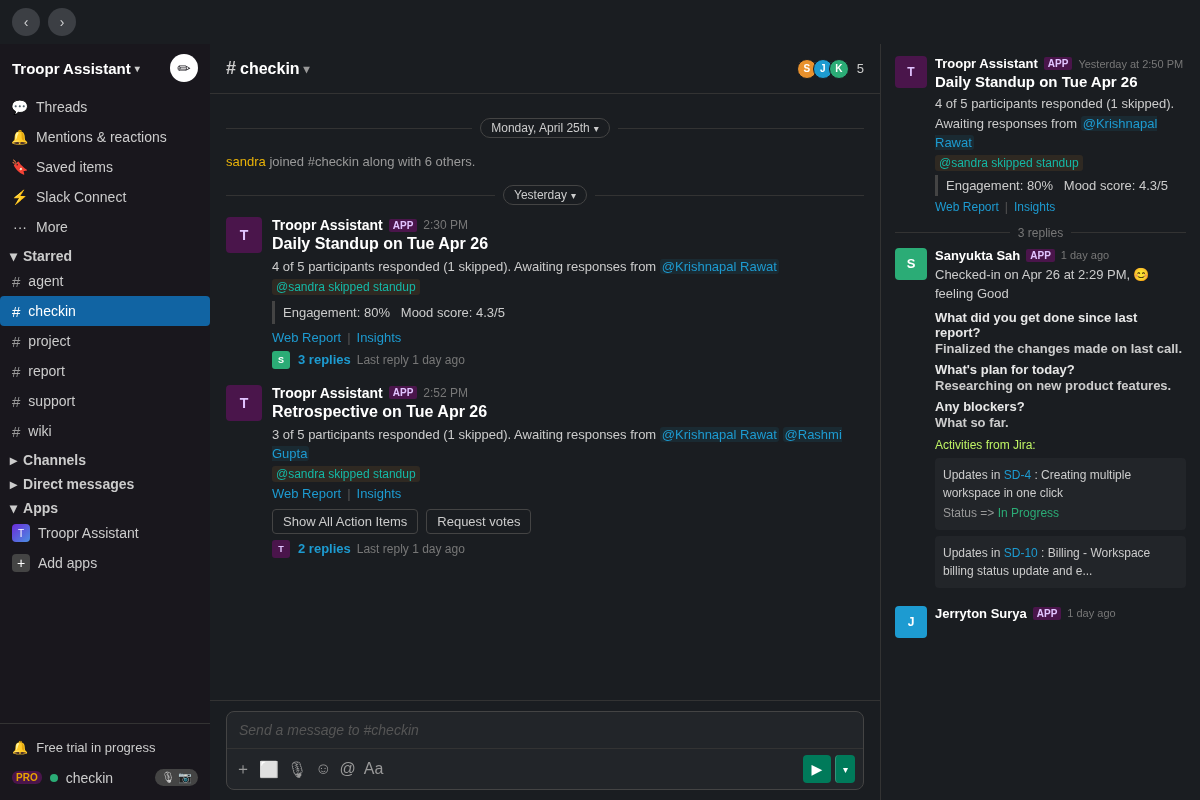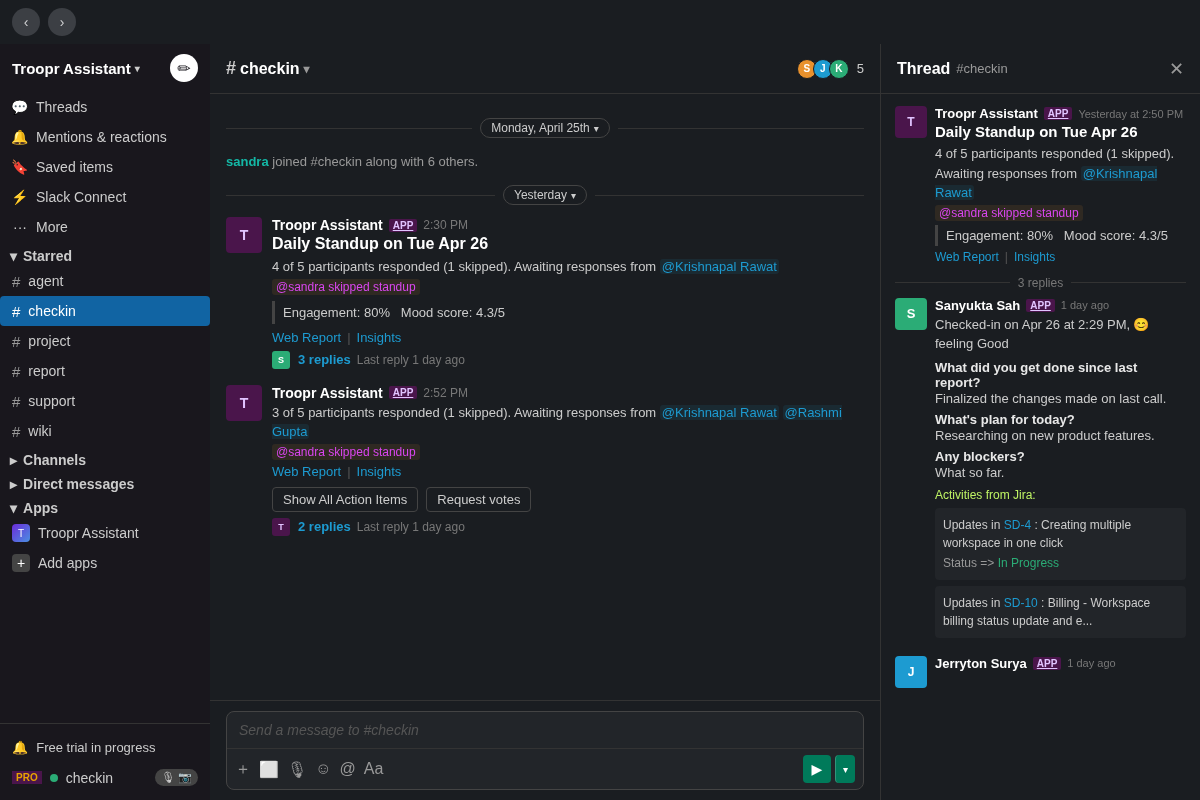--- a/index.html
+++ b/index.html
@@ -27,21 +27,21 @@
     .sidebar-item.active .hash { color: #fff; }
 
     .sidebar-section-header { display: flex; align-items: center; gap: 6px; padding: 6px 8px 2px 10px; cursor: pointer; font-size: 14px; font-weight: 700; color: #ccc; }
 
     .sidebar-bottom { margin-top: auto; padding: 8px 0; border-top: 1px solid #333; }
     .free-trial { display: flex; align-items: center; gap: 8px; padding: 8px 12px; cursor: pointer; font-size: 13px; color: #ccc; }
     .app-item { display: flex; align-items: center; gap: 8px; padding: 4px 12px; cursor: pointer; font-size: 14px; color: #ccc; height: 30px; }
     .app-icon { width: 18px; height: 18px; border-radius: 4px; background: linear-gradient(135deg, #6c2bd9, #4a90e2); display: flex; align-items: center; justify-content: center; font-size: 10px; color: white; flex-shrink: 0; }
 
     
-    .pro-badge { background: #4a154b; border-radius: 0; padding: 1px 4px; font-size: 10px; color: #e8a400; font-weight: 700; }
+    .pro-badge { background: #4a154b; border-radius: 6px; padding: 1px 4px; font-size: 10px; color: #e8a400; font-weight: 700; }
     .sidebar-channel-bottom { display: flex; align-items: center; gap: 8px; padding: 6px 12px; }
     .checkin-dot { width: 8px; height: 8px; border-radius: 50%; background: #2bac76; flex-shrink: 0; }
 
     
     .channel-area { flex: 1; display: flex; flex-direction: column; background: #1a1d21; overflow: hidden; }
     .channel-header { height: 50px; border-bottom: 1px solid #333; display: flex; align-items: center; justify-content: space-between; padding: 0 16px; flex-shrink: 0; }
     .channel-name { font-weight: 700; font-size: 16px; color: #fff; display: flex; align-items: center; gap: 4px; }
     .channel-name .hash-big { font-size: 18px; color: #ccc; }
     .channel-meta { display: flex; align-items: center; gap: 8px; }
     .avatar-stack { display: flex; }
@@ -51,26 +51,26 @@
     .channel-messages { flex: 1; overflow-y: auto; padding: 12px 16px; }
     .date-divider { display: flex; align-items: center; gap: 8px; margin: 12px 0; }
     .date-divider .line { flex: 1; height: 1px; background: #333; }
     .date-pill { background: #1a1d21; border: 1px solid #444; border-radius: 12px; padding: 2px 10px; font-size: 12px; color: #ccc; cursor: pointer; display: flex; align-items: center; gap: 4px; }
 
     .message { display: flex; gap: 10px; margin-bottom: 16px; }
     .message-avatar { width: 36px; height: 36px; border-radius: 4px; display: flex; align-items: center; justify-content: center; font-size: 14px; font-weight: 700; flex-shrink: 0; }
     .message-body { flex: 1; }
     .message-header { display: flex; align-items: center; gap: 6px; margin-bottom: 2px; }
     .message-author { font-weight: 700; font-size: 14px; color: #fff; }
-    .app-tag { background: #4a154b; color: #e1c4ff; font-size: 10px; padding: 1px 4px; border-radius: 2px; font-weight: 600; text-decoration: underline; }
+    .app-tag { background: #4a154b; color: #e1c4ff; font-size: 10px; padding: 1px 4px; border-radius: 2px; font-weight: 600; }
     .message-time { font-size: 12px; color: #777; }
     .message-title { font-size: 16px; font-weight: 700; color: #fff; margin-bottom: 4px; }
     .message-text { font-size: 13px; color: #ccc; line-height: 1.5; }
     .mention { color: #1d9bd1; background: rgba(29,155,209,0.1); border-radius: 3px; padding: 0 2px; }
-    .skipped-tag { color: #d946ef; font-size: 12px; background: rgba(232,145,45,0.1); border-radius: 3px; padding: 1px 4px; display: inline-block; margin-top: 2px; }
+    .skipped-tag { color: #14b8a6; font-size: 12px; background: rgba(232,145,45,0.1); border-radius: 3px; padding: 1px 4px; display: inline-block; margin-top: 2px; }
     .engagement-bar { border-left: 3px solid #444; padding: 4px 8px; margin: 6px 0; font-size: 13px; color: #ccc; }
     .link-row { display: flex; gap: 6px; margin-top: 4px; font-size: 13px; }
     .link-btn { color: #1d9bd1; cursor: pointer; }
     .link-sep { color: #555; }
     .replies-row { display: flex; align-items: center; gap: 6px; margin-top: 6px; }
     .reply-avatars { display: flex; }
     .reply-avatar { width: 18px; height: 18px; border-radius: 3px; display: flex; align-items: center; justify-content: center; font-size: 9px; font-weight: 700; margin-right: 2px; }
     .replies-link { color: #1d9bd1; font-size: 13px; cursor: pointer; font-weight: 600; }
     .replies-time { font-size: 12px; color: #777; }
 
@@ -113,21 +113,21 @@
     .replies-divider .line { flex: 1; height: 1px; background: #333; }
     .replies-divider .label { font-size: 12px; color: #777; }
 
     .thread-reply { display: flex; gap: 8px; margin-bottom: 12px; }
     .thread-reply-body { flex: 1; }
     .thread-reply-header { display: flex; align-items: center; gap: 6px; margin-bottom: 2px; }
     .thread-reply-author { font-weight: 700; font-size: 13px; color: #fff; }
 
     .qa-block { margin: 6px 0; }
     .qa-q { font-size: 13px; font-weight: 600; color: #e8e8e8; margin-bottom: 1px; }
-    .qa-a { font-size: 13px; color: #ccc; margin-bottom: 6px; }
+    .qa-a { font-size: 13px; color: #ccc; margin-bottom: 6px; font-weight: bold; }
 
     .activity-section { margin-top: 8px; }
     .activity-title { font-size: 12px; color: #bef264; margin-bottom: 6px; }
     .activity-card { background: #222529; border-radius: 4px; padding: 8px; margin-bottom: 6px; font-size: 12px; color: #ccc; line-height: 1.5; }
     .activity-card .jira-link { color: #1d9bd1; cursor: pointer; }
     .activity-card .status-row { color: #999; margin-top: 2px; }
     .status-in-progress { color: #2bac76; }
 
     .jerryton-msg { display: flex; gap: 8px; margin-top: 8px; align-items: flex-start; }
 
@@ -266,21 +266,21 @@
       <div class="date-divider">
         <div class="line"></div>
         <div class="date-pill">
           <span>Monday, April 25th</span>
           <span style="font-size:10px;">▾</span>
         </div>
         <div class="line"></div>
       </div>
 
       <div class="system-msg">
-        <span style="color:#14b8a6; font-weight:700;">sandra</span>
+        <span style="color:#eab308; font-weight:400;">sandra</span>
         <span>joined #checkin along with 6 others.</span>
       </div>
 
       <div class="date-divider">
         <div class="line"></div>
         <div class="date-pill">
           <span>Yesterday</span>
           <span style="font-size:10px;">▾</span>
         </div>
         <div class="line"></div>
@@ -320,20 +320,21 @@
       </div>
 
       <div class="message">
         <div class="message-avatar" style="background:#4a154b; color:#e1c4ff;">T</div>
         <div class="message-body">
           <div class="message-header">
             <span class="message-author">Troopr Assistant</span>
             <span class="app-tag">APP</span>
             <span class="message-time">2:52 PM</span>
           </div>
+          <div class="message-title">Retrospective on Tue Apr 26</div>
           <div class="message-text">
             <span>3 of 5  participants responded (1 skipped).  Awaiting responses from</span>
             <span class="mention">@Krishnapal Rawat</span>
             <span> </span>
             <span class="mention">@Rashmi Gupta</span>
           </div>
           <div class="skipped-tag">@sandra  skipped standup</div>
           <div class="link-row">
             <span class="link-btn">Web Report</span>
             <span class="link-sep">|</span>
@@ -368,27 +369,20 @@
           <div class="send-area">
             <div class="send-btn">▶</div>
             <div class="send-dropdown">▾</div>
           </div>
         </div>
       </div>
     </div>
   </div>
 
   <div class="thread-panel">
-    <div class="thread-header">
-      <div class="thread-title">
-        <span>Thread</span>
-        <span class="thread-channel">#checkin</span>
-      </div>
-      <div class="close-btn">✕</div>
-    </div>
 
     <div class="thread-body">
 
       <div class="thread-message">
         <div class="thread-avatar" style="background:#4a154b; color:#e1c4ff;">T</div>
         <div style="flex:1;">
           <div class="thread-msg-header">
             <span class="thread-msg-author">Troopr Assistant</span>
             <span class="app-tag">APP</span>
             <span class="thread-msg-time">Yesterday at 2:50 PM</span>

